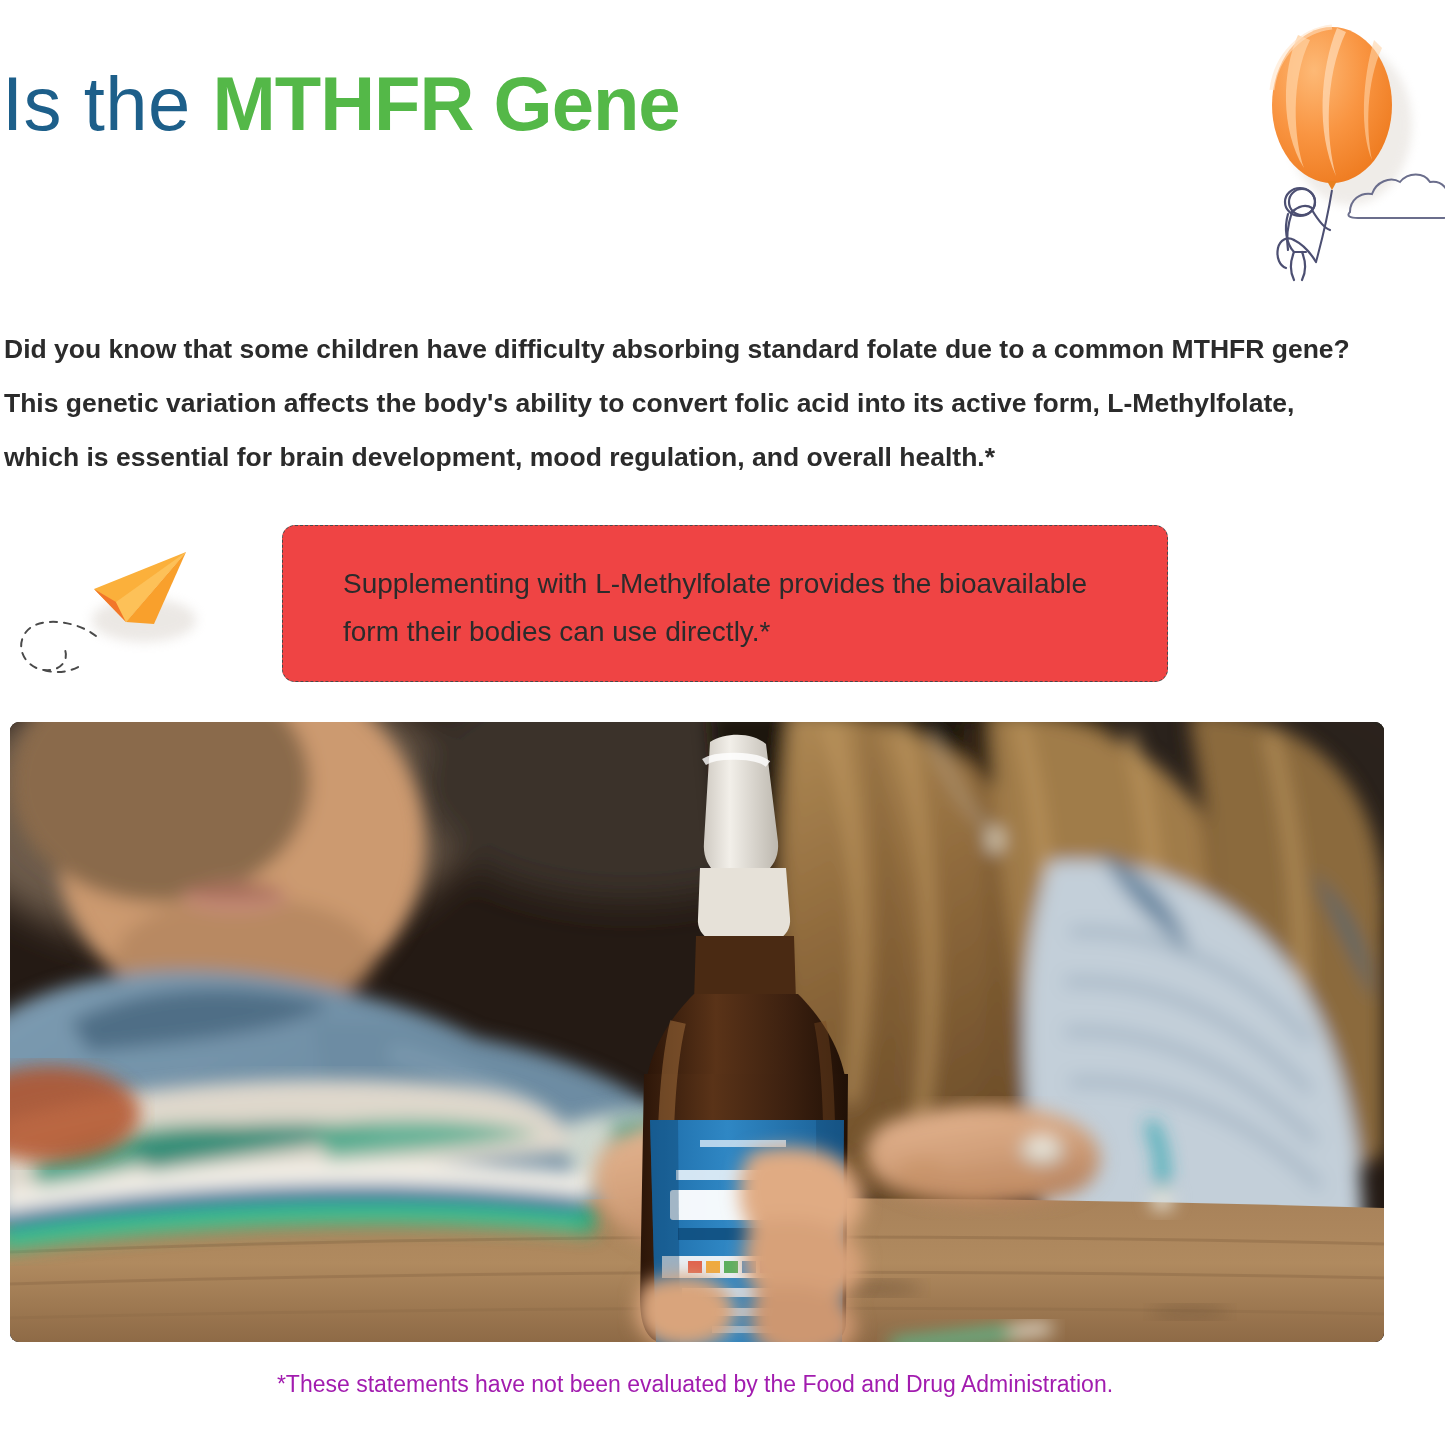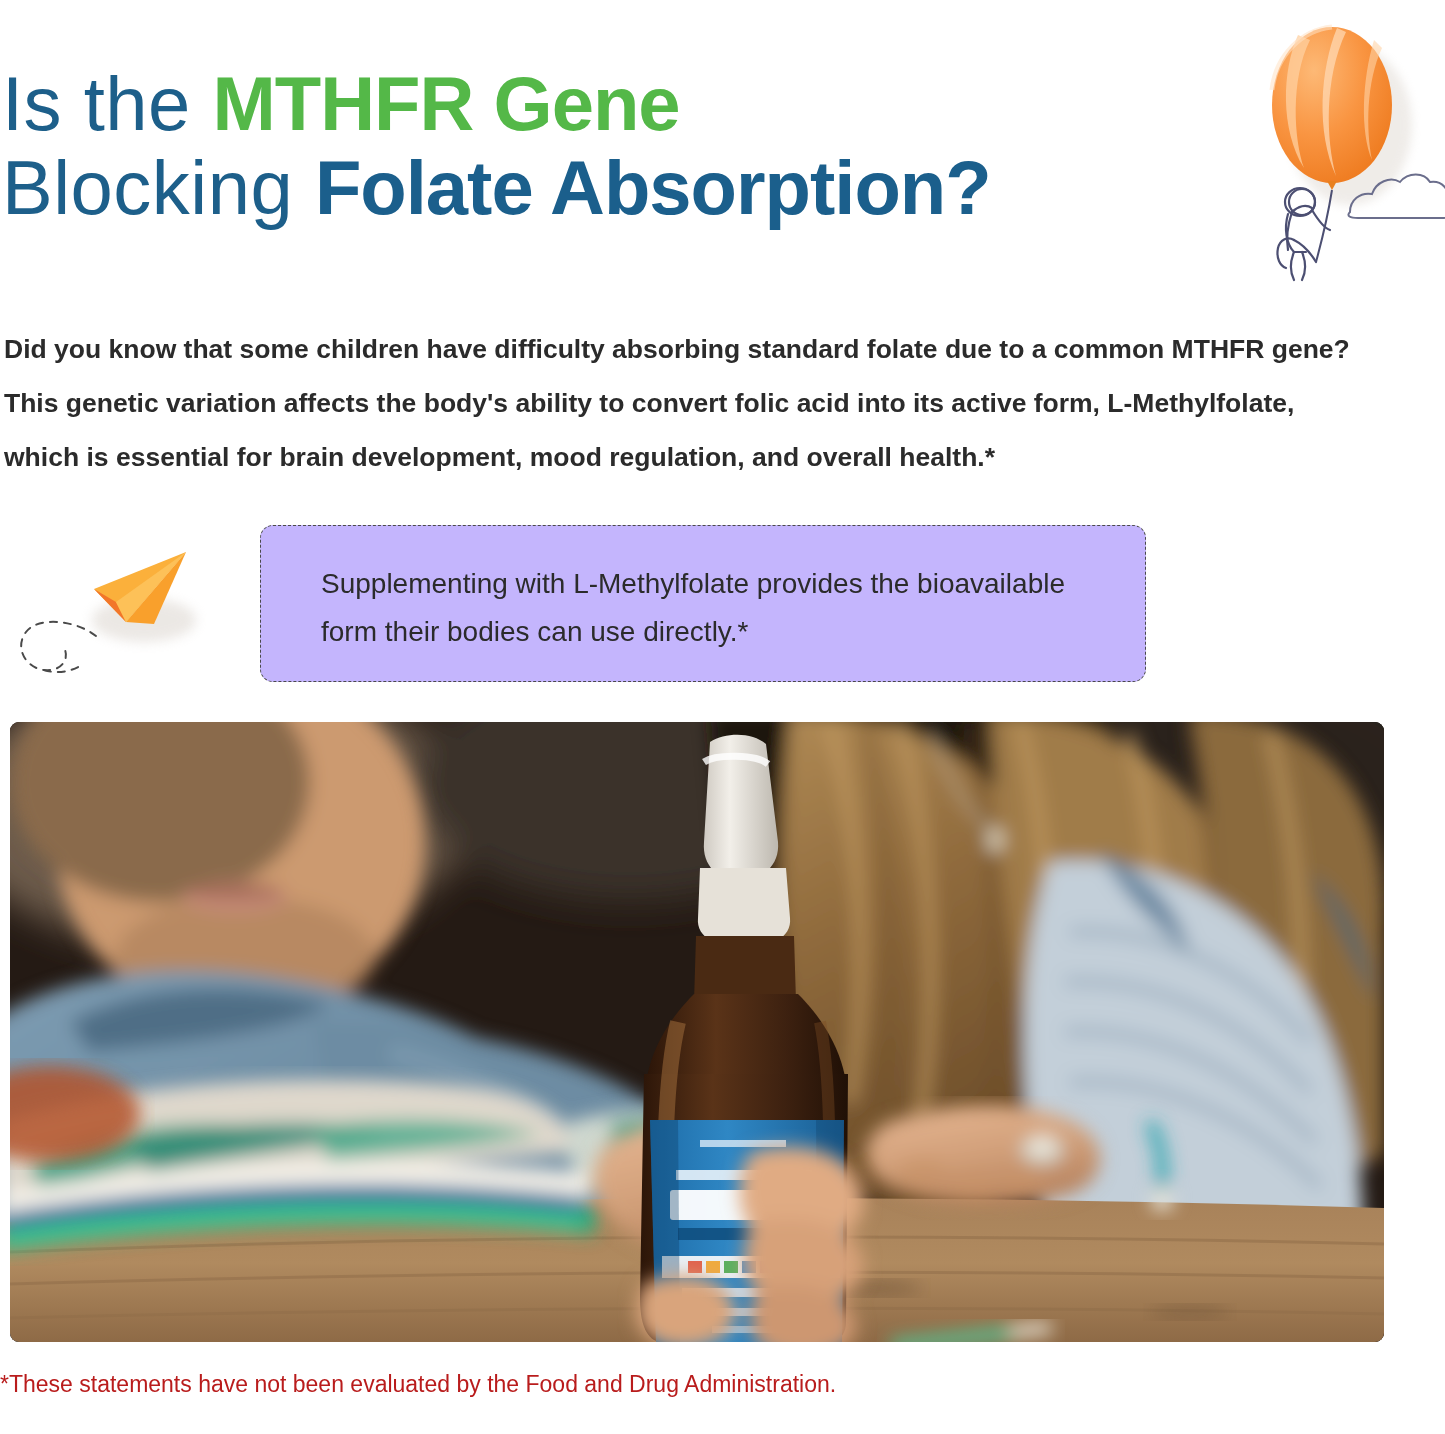--- a/index.html
+++ b/index.html
@@ -57,27 +57,27 @@
     width: 1360px;
     font-size: 26.5px;
     line-height: 54px;
     color: #2b2b2b;
     font-weight: 700;
   }
 
   
   .callout {
     position: absolute;
-    left: 260px;
+    left: 282px;
     top: 525px;
     width: 886px;
     height: 157px;
     border: 1.4px dashed #4a4a4a;
     border-radius: 13px;
-    background: #c4b5fd;
+    background: #ef4444;
   }
   .callout-text {
     position: absolute;
     left: 60px;
     top: 34px;
     width: 790px;
     font-size: 28px;
     line-height: 48px;
     color: #2b2b2b;
   }
@@ -112,24 +112,24 @@
     background: #2a211a;
   }
   .photo svg { display: block; width: 100%; height: 100%; }
 
   
   .disclaimer {
     position: absolute;
     left: 0;
     top: 1368px;
     width: 1390px;
-    text-align: left;
+    text-align: center;
     font-size: 23px;
     line-height: 33px;
-    color: #b91c1c;
+    color: #a21caf;
   }
   .disclaimer div { white-space: nowrap; }
 </style>
 </head>
 <body>
 
 <div class="page">
 
   <div class="balloon-deco">
     <svg viewBox="0 0 213 290" xmlns="http://www.w3.org/2000/svg">
@@ -176,23 +176,20 @@
       <g fill="none" stroke="#6b6e8c" stroke-width="2">
         <path d="M118 212 C118 200 128 192 140 194 C144 182 158 176 168 182 C176 172 192 172 198 182 C210 180 218 190 216 200 C222 206 220 216 212 218 L126 218 C118 218 114 216 118 212 Z" transform="translate(0,0)"></path>
       </g>
     </svg>
   </div>
 
   <div class="headline">
     <div class="headline-line">
       <span class="hl-thin">Is the </span><span class="hl-green">MTHFR Gene</span>
     </div>
-    <div class="headline-line">
-      <span class="hl-thin">Blocking </span><span class="hl-blue">Folate Absorption?</span>
-    </div>
   </div>
 
   <p class="intro">Did you know that some children have difficulty absorbing standard folate due to a common MTHFR gene? This genetic variation affects the body's ability to convert folic acid into its active form, L-Methylfolate, which is essential for brain development, mood regulation, and overall health.*</p>
 
   <div class="plane-deco">
     <svg viewBox="0 0 250 150" xmlns="http://www.w3.org/2000/svg">
       <defs>
         <filter id="planeShadow" x="-40%" y="-40%" width="190%" height="190%">
           <feGaussianBlur stdDeviation="6"></feGaussianBlur>
         </filter>

